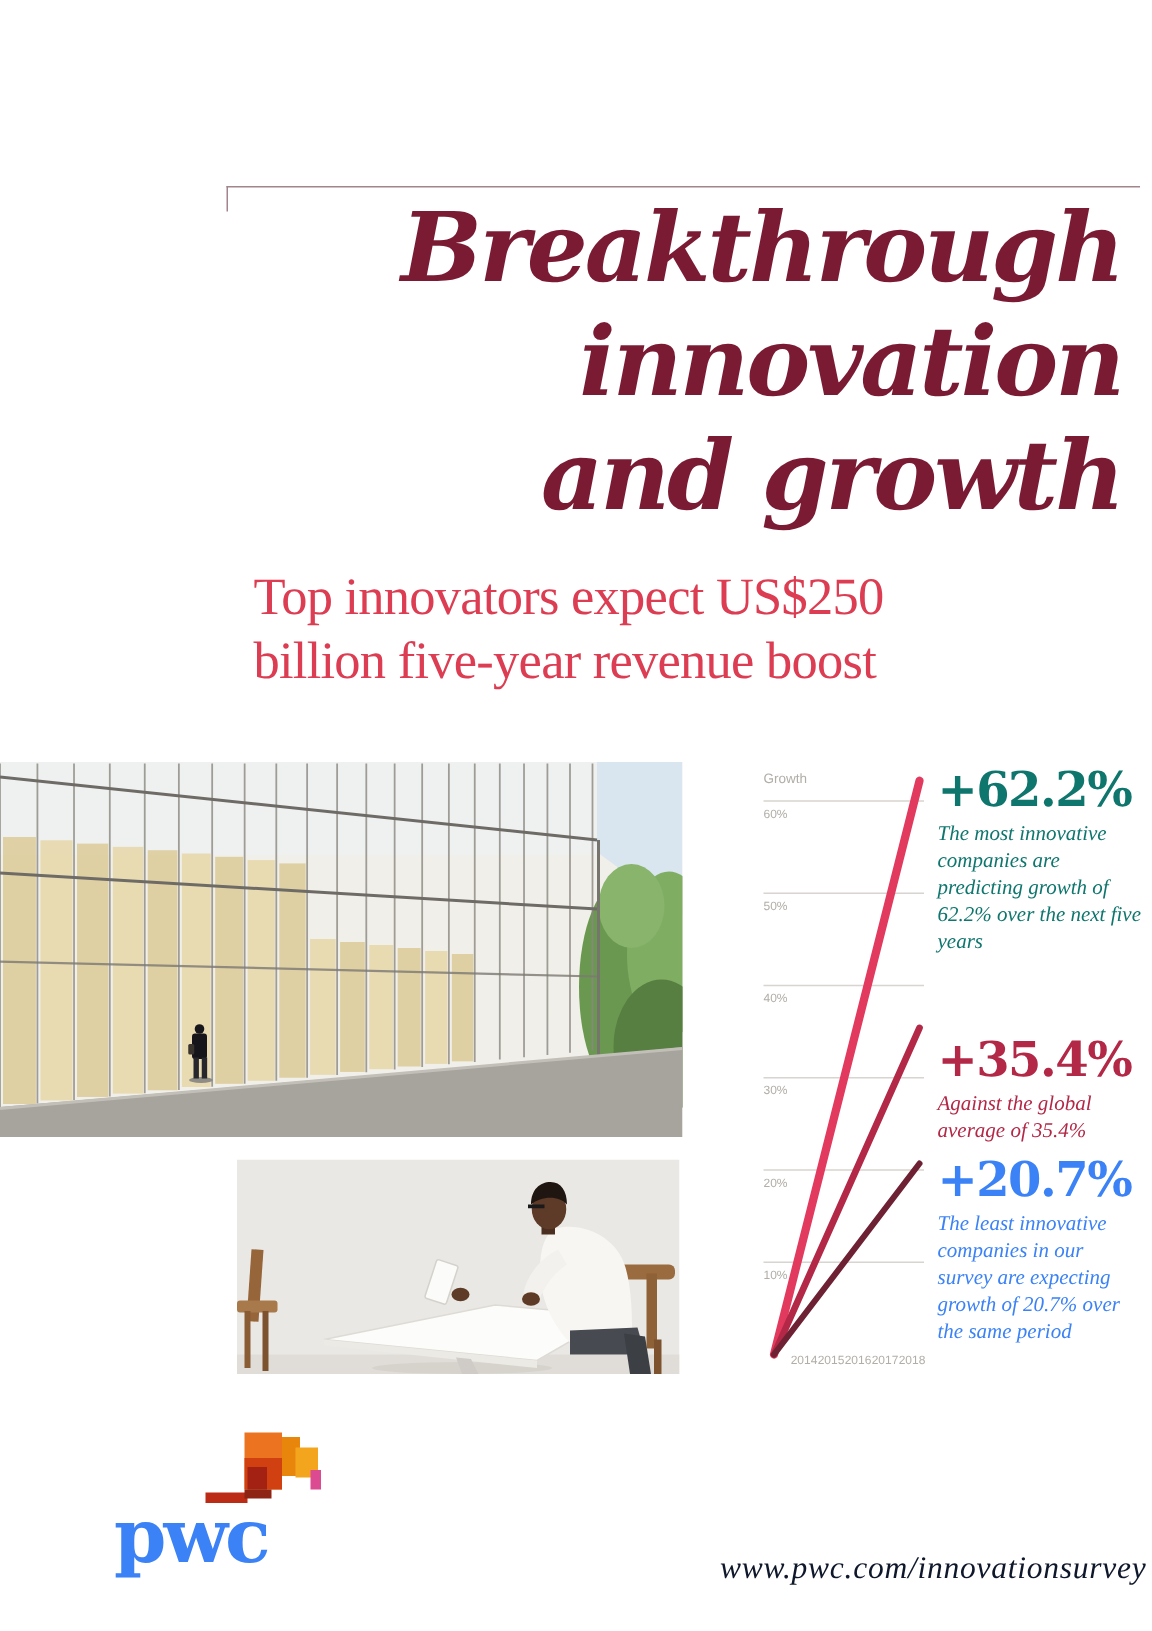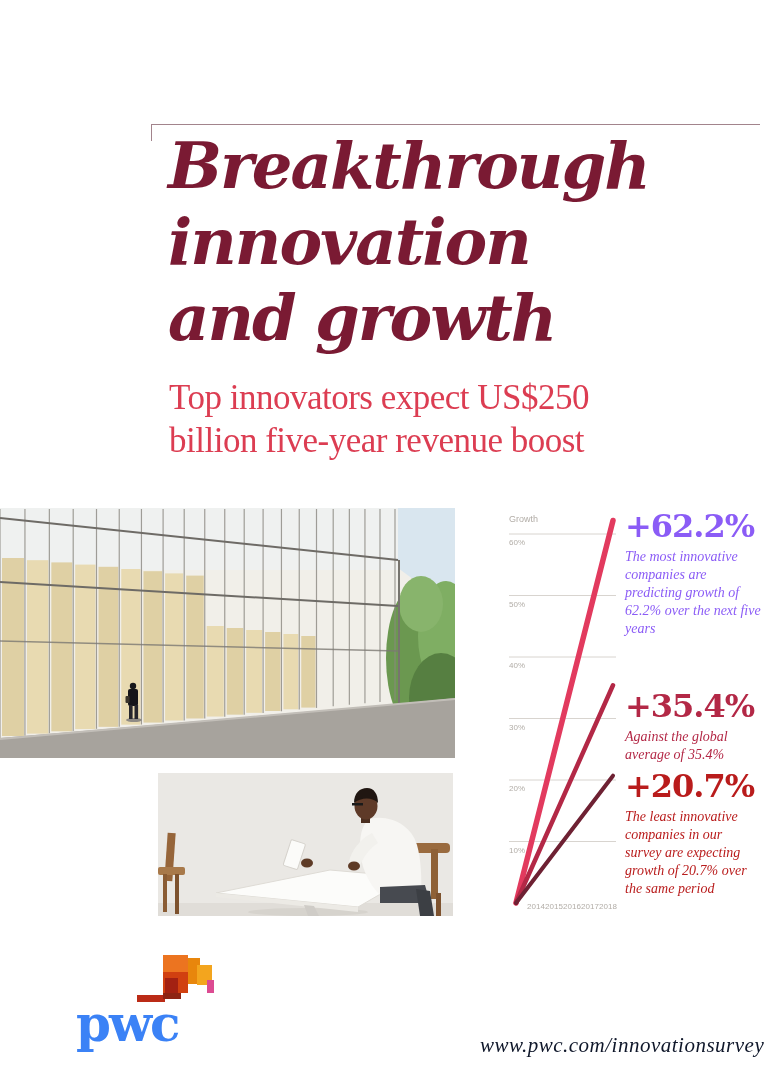--- a/index.html
+++ b/index.html
@@ -4,21 +4,21 @@
 <style>
   html,body{margin:0;padding:0;background:#fff;}
   .page{position:relative;width:768px;height:1087px;background:#ffffff;overflow:hidden;
         font-family:"Liberation Serif",serif;}
   
   .top-rule{position:absolute;left:151px;top:124px;width:609px;height:1px;background:#a2848c;}
   .top-rule-tick{position:absolute;left:151px;top:124px;width:1px;height:17px;background:#a2848c;}
   
   .title{position:absolute;left:168px;top:128px;width:580px;
          font-family:"DejaVu Serif",serif;font-weight:bold;font-style:italic;
-         font-size:64px;line-height:76px;letter-spacing:-2px;color:#7a1a33;}
+         font-size:64px;line-height:76px;letter-spacing:-2px;color:#7a1a33;text-align:right;}
   .subtitle{position:absolute;left:169px;top:376px;width:580px;
          font-size:35px;line-height:43px;letter-spacing:-0.5px;color:#dc3d52;}
   
   .photo1{position:absolute;left:0;top:508px;width:455px;height:250px;}
   .photo2{position:absolute;left:158px;top:773px;width:295px;height:143px;}
   
   .chart{position:absolute;left:500px;top:505px;width:268px;height:415px;}
   .ann{position:absolute;left:625px;width:136px;}
   .ann-1{top:509px;} .ann-2{top:669px;} .ann-3{top:769px;}
   .ann .num{font-family:"DejaVu Serif",serif;font-weight:bold;font-size:32px;
@@ -169,29 +169,29 @@
       <text x="36" y="404" font-size="8" text-anchor="middle" fill="#b2ada7" font-family="Liberation Sans, sans-serif">2014</text>
       <text x="54" y="404" font-size="8" text-anchor="middle" fill="#b2ada7" font-family="Liberation Sans, sans-serif">2015</text>
       <text x="72" y="404" font-size="8" text-anchor="middle" fill="#b2ada7" font-family="Liberation Sans, sans-serif">2016</text>
       <text x="90" y="404" font-size="8" text-anchor="middle" fill="#b2ada7" font-family="Liberation Sans, sans-serif">2017</text>
       <text x="108" y="404" font-size="8" text-anchor="middle" fill="#b2ada7" font-family="Liberation Sans, sans-serif">2018</text>
       <line x1="16" y1="398" x2="113" y2="15.46999999999997" stroke="#e23a5e" stroke-width="5.5" stroke-linecap="round"></line>
       <line x1="16" y1="398" x2="113" y2="180.29" stroke="#b32846" stroke-width="4.5" stroke-linecap="round"></line>
       <line x1="16" y1="398" x2="113" y2="270.695" stroke="#6e2133" stroke-width="4" stroke-linecap="round"></line>
     </svg>
 
-  <div class="ann ann-1" style="color: #8b5cf6;">
+  <div class="ann ann-1" style="color: #0f766e;">
     <div class="num">+62.2%</div>
     <div class="desc">The most innovative companies are predicting growth of 62.2% over the next five years</div>
   </div>
   <div class="ann ann-2" style="color: rgb(179, 40, 70); margin-top: 20px;">
     <div class="num">+35.4%</div>
     <div class="desc">Against the global average of 35.4%</div>
   </div>
-  <div class="ann ann-3" style="color: #b91c1c;">
+  <div class="ann ann-3" style="color: #3b82f6;">
     <div class="num">+20.7%</div>
     <div class="desc">The least innovative companies in our survey are expecting growth of 20.7% over the same period</div>
   </div>
 
   <svg class="logo" viewBox="0 0 95 60">
     <rect x="33" y="7" width="25" height="38" fill="#ec7420"></rect>
     <rect x="58" y="10" width="12" height="26" fill="#e8860c"></rect>
     <rect x="67" y="17" width="15" height="20" fill="#f3a51e"></rect>
     <rect x="33" y="24" width="25" height="21" fill="#d14010"></rect>
     <rect x="35" y="30" width="13" height="15" fill="#a32112"></rect>

